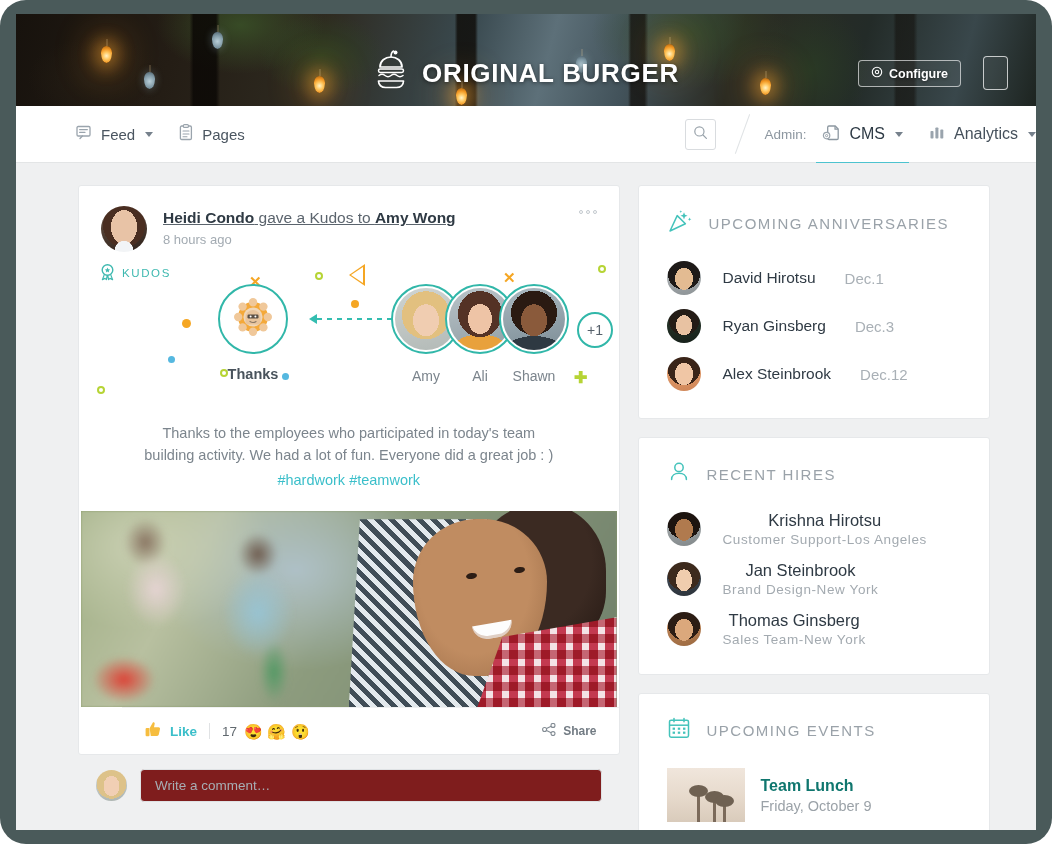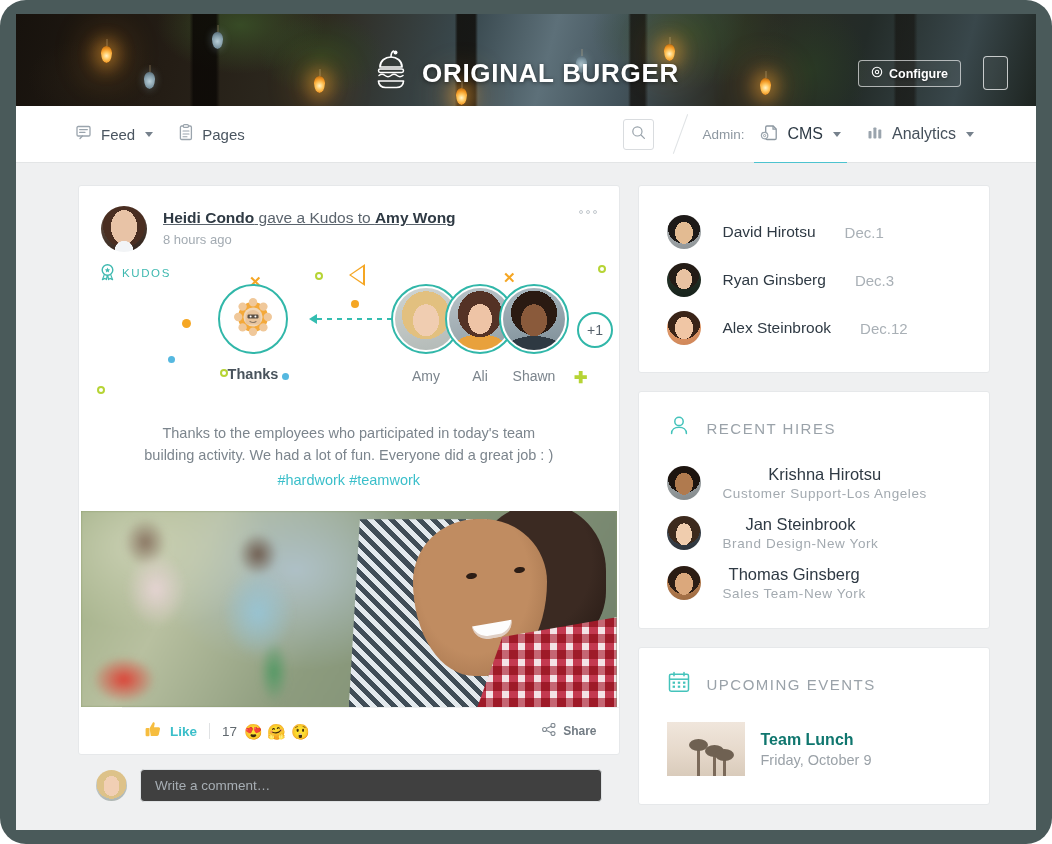--- a/index.html
+++ b/index.html
@@ -105,21 +105,21 @@
     border-bottom: 1px solid #e3e5e6;
     display: flex; align-items: center;
   }
   .nav-left { display: flex; align-items: center; gap: 26px; padding-left: 60px; }
   .nav-item {
     display: flex; align-items: center; gap: 8px;
     font-size: 15px; color: #4a5560; font-weight: 500;
   }
   .caret { width: 0; height: 0; border-left: 4px solid transparent; border-right: 4px solid transparent;
            border-top: 5px solid #76818c; margin-left: 2px; }
-  .nav-right { margin-left: auto; display: flex; align-items: center; padding-right: 62px; }
+  .nav-right { margin-left: auto; display: flex; align-items: center; }
   #search-box {
     width: 31px; height: 31px; border: 1px solid #d9dcdf; border-radius: 3px;
     display: flex; align-items: center; justify-content: center;
   }
   .divider-slash {
     width: 30px; height: 42px; margin: 0 6px 0 12px; position: relative;
   }
   .divider-slash::after {
     content:''; position:absolute; left:14px; top:0; width:1px; height:42px;
     background:#e0e3e5; transform: rotate(20deg);
@@ -311,21 +311,21 @@
   .av-commenter {
     width: 31px; height: 31px; border-radius: 50%;
     background:
       radial-gradient(ellipse 8px 10px at 50% 52%, #f1cfb4 0 100%, transparent 100%),
       radial-gradient(ellipse 15px 15px at 50% 44%, #ddc289 0 100%, transparent 100%),
       linear-gradient(170deg, #cfd5d3, #adb5b2);
   }
   #comment-input {
     flex: 1; height: 33px; border: 1px solid #dfe2e4; border-radius: 4px;
     padding: 0 14px; font-size: 13.5px; color: #9aa2a9;
-    font-family: "Liberation Sans", sans-serif; background: #404040;
+    font-family: "Liberation Sans", sans-serif; background: #7f1d1d;
   }
   #comment-input::placeholder { color: #a7aeb4; }
 
   
   .side-card { margin-bottom: 18px; padding: 22px 0 20px 0; }
   .side-head { display: flex; align-items: center; gap: 16px; padding: 0 26px 0 28px; margin-bottom: 16px; }
   .side-title { font-size: 15px; letter-spacing: 1.5px; color: #9aa2a9; font-weight: 500; }
   .side-row { display: flex; align-items: center; gap: 22px; padding: 7px 26px 7px 28px; text-align: center; }
   .side-av { width: 34px; height: 34px; border-radius: 50%; flex: none; }
   .row-name { font-size: 15.5px; color: #2f3a44; }
@@ -629,20 +629,31 @@
 
       <div class="comment-bar">
         <div class="av-commenter"></div>
         <input id="comment-input" type="text" placeholder="Write a comment…" style="">
       </div>
     </div>
 
     <div id="side-col">
 
       <div class="card side-card">
+        <div class="side-head">
+          <span>
+            <svg width="26" height="26" viewBox="0 0 26 26" fill="none">
+              <path d="M3 23l7.2-15.4 8.2 8.2z" stroke="#44c3bb" stroke-width="1.5" stroke-linejoin="round" fill="none"></path>
+              <path d="M17 4.2l1 2.6 2.6 1-2.6 1-1 2.6-1-2.6-2.6-1 2.6-1z" fill="#44c3bb"></path>
+              <path d="M22.6 9.4l.5 1.3 1.3.5-1.3.5-.5 1.3-.5-1.3-1.3-.5 1.3-.5z" fill="#44c3bb"></path>
+              <path d="M13.8 2.2l.4 1 1 .4-1 .4-.4 1-.4-1-1-.4 1-.4z" fill="#44c3bb"></path>
+            </svg>
+          </span>
+          <span class="side-title">UPCOMING ANNIVERSARIES</span>
+        </div>
         <div class="side-row">
           <div class="side-av av-david"></div>
           <span class="row-name">David Hirotsu</span>
           <span class="row-date">Dec.1</span>
         </div>
         <div class="side-row">
           <div class="side-av av-ryan"></div>
           <span class="row-name">Ryan Ginsberg</span>
           <span class="row-date">Dec.3</span>
         </div>

